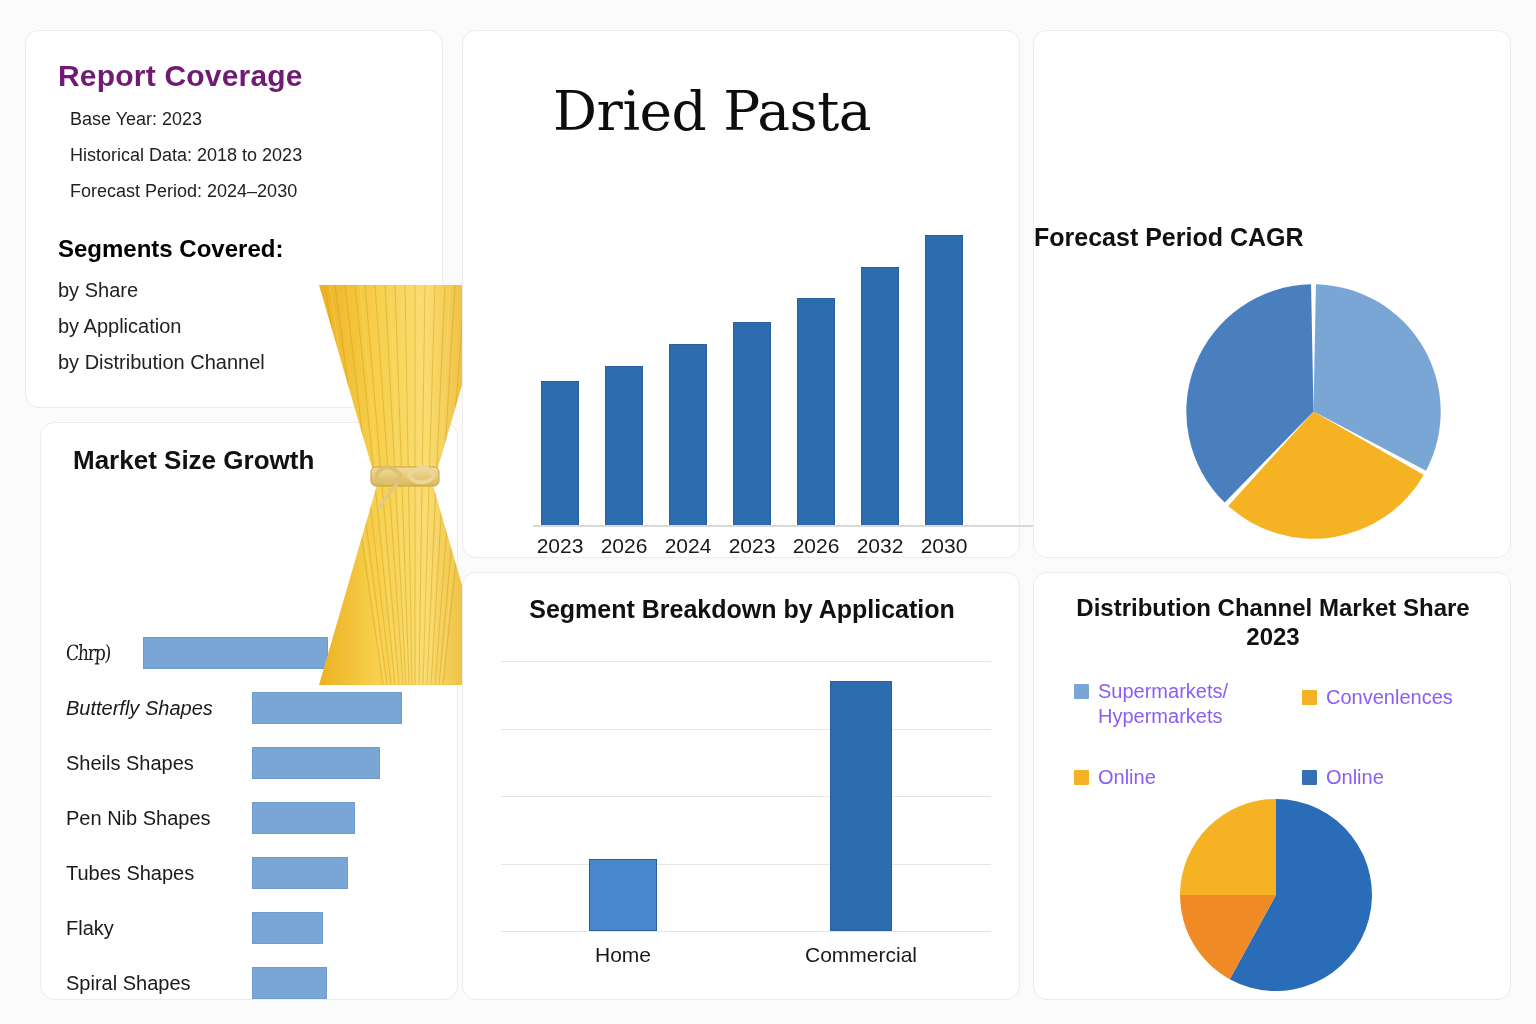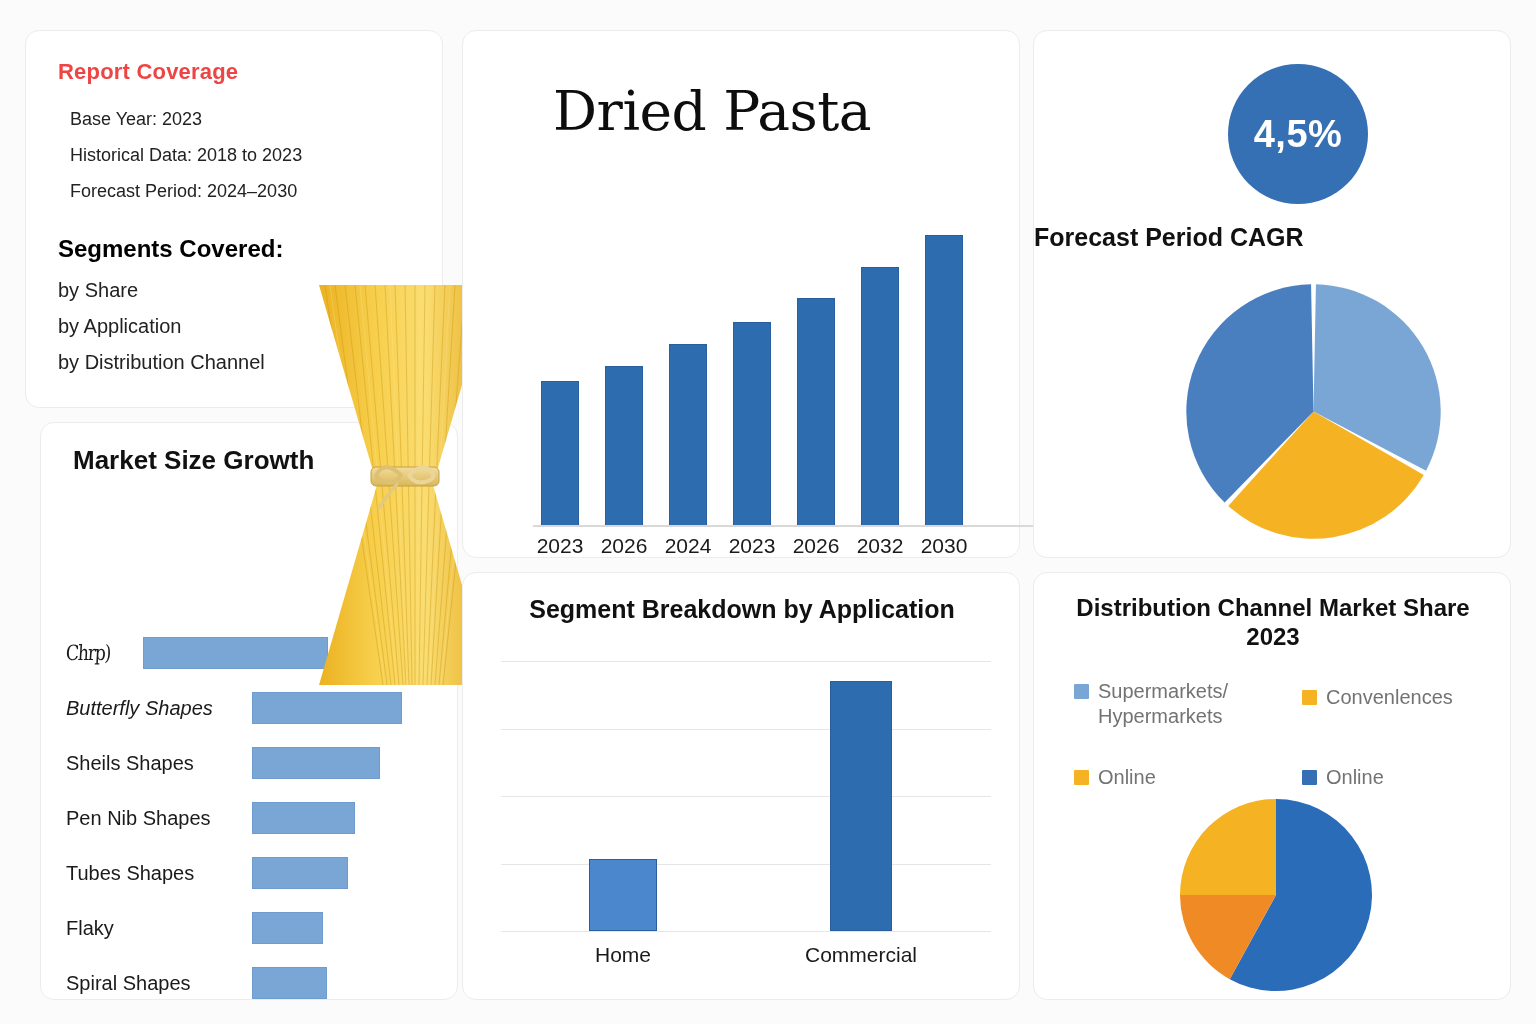--- a/index.html
+++ b/index.html
@@ -18,21 +18,21 @@
     background: #ffffff;
     border: 1px solid #ececec;
     border-radius: 14px;
     box-sizing: border-box;
   }
 
   
   #panel-report      { left: 25px;  top: 30px;  width: 418px; height: 378px; }
   .rc-title {
     position: absolute; left: 32px; top: 28px;
-    font-size: 22px; font-weight: bold; color: #ef4444;
+    font-size: 30px; font-weight: bold; color: #701a75;
     letter-spacing: .2px;
   }
   .rc-line {
     position: absolute; left: 44px;
     font-size: 18px; color: #222; white-space: nowrap;
   }
   .rc-sub {
     position: absolute; left: 32px;
     font-size: 24px; font-weight: bold; color: #000000;
   }
@@ -148,21 +148,21 @@
   
   #panel-dist { left: 1033px; top: 572px; width: 478px; height: 428px; }
   .dist-title {
     position: absolute; left: 6px; top: 20px; width: 466px;
     text-align: center; line-height: 1.22;
     font-size: 24px; font-weight: bold; color: #111;
   }
   .legend-item {
     position: absolute;
     display: flex; align-items: flex-start; gap: 9px;
-    font-size: 20px; color: #737373;
+    font-size: 20px; color: #8b5cf6;
     line-height: 1.25;
   }
   .legend-swatch {
     width: 15px; height: 15px; flex: 0 0 15px;
     margin-top: 5px; border-radius: 1px;
   }
   #pie-bottom { position: absolute; left: 142px; top: 222px; width: 200px; height: 200px; }
 </style>
 </head>
 <body>
@@ -284,23 +284,20 @@
       <div class="vbar-tick" style="left: 122px; width: 78px;">2026</div>
       <div class="vbar-tick" style="left: 186px; width: 78px;">2024</div>
       <div class="vbar-tick" style="left: 250px; width: 78px;">2023</div>
       <div class="vbar-tick" style="left: 314px; width: 78px;">2026</div>
       <div class="vbar-tick" style="left: 378px; width: 78px;">2032</div>
       <div class="vbar-tick" style="left: 442px; width: 78px;">2030</div>
     </div>
 </div>
 
 <div class="card" id="panel-cagr">
-  <div id="cagr-circle">
-    <span id="cagr-value">4,5%</span>
-  </div>
   <div id="cagr-label">Forecast Period CAGR</div>
   <svg id="pie-top" viewBox="0 0 200 200" xmlns="http://www.w3.org/2000/svg">
       <path d="M100 100 L101.8429544703702 4.017691636322155 A96 96 0 0 1 184.9977880724239 144.6248363895635 Z" fill="#7aa6d6"></path>
       <path d="M100 100 L183.22208789781786 147.85482301636773 A96 96 0 0 1 35.63904457995528 171.22968073365917 Z" fill="#f5b323"></path>
       <path d="M100 100 L32.95213259862345 168.70650243555866 A96 96 0 0 1 98.15704552962971 4.017691636322155 Z" fill="#4a7fbf"></path>
     </svg>
 </div>
 
 <div class="card" id="panel-segment">
   <div class="seg-title">Segment Breakdown by Application</div>

